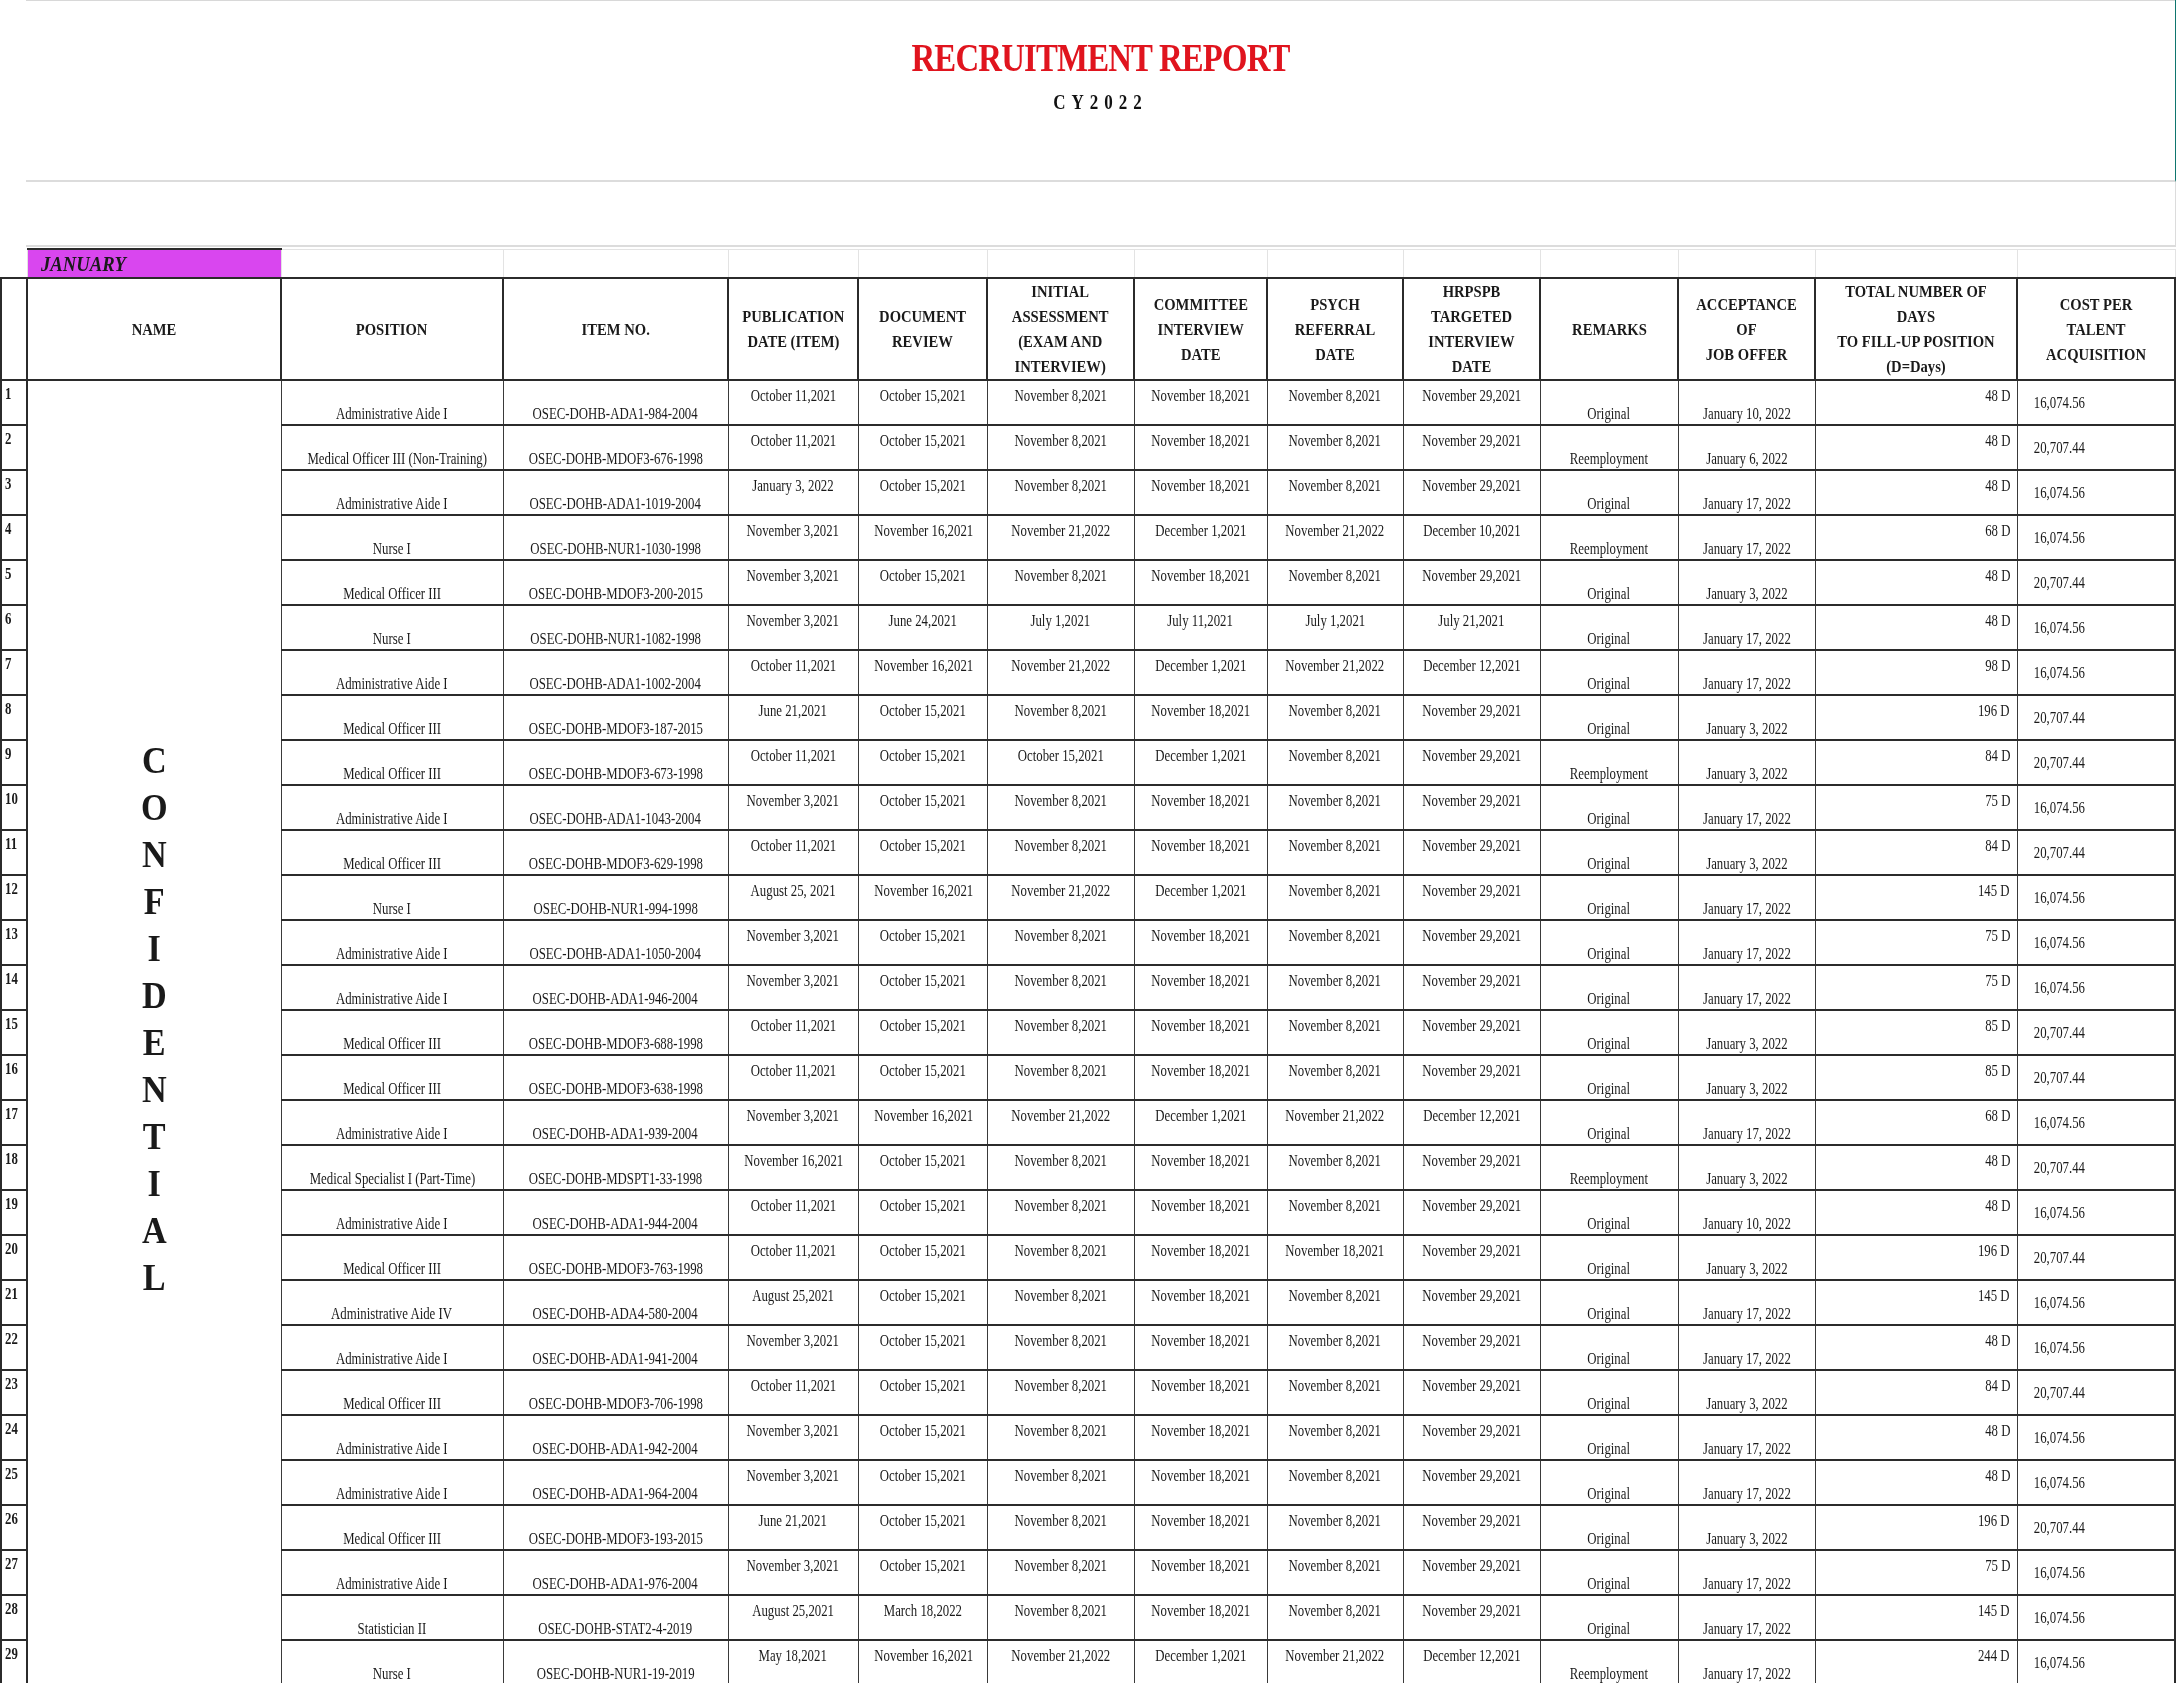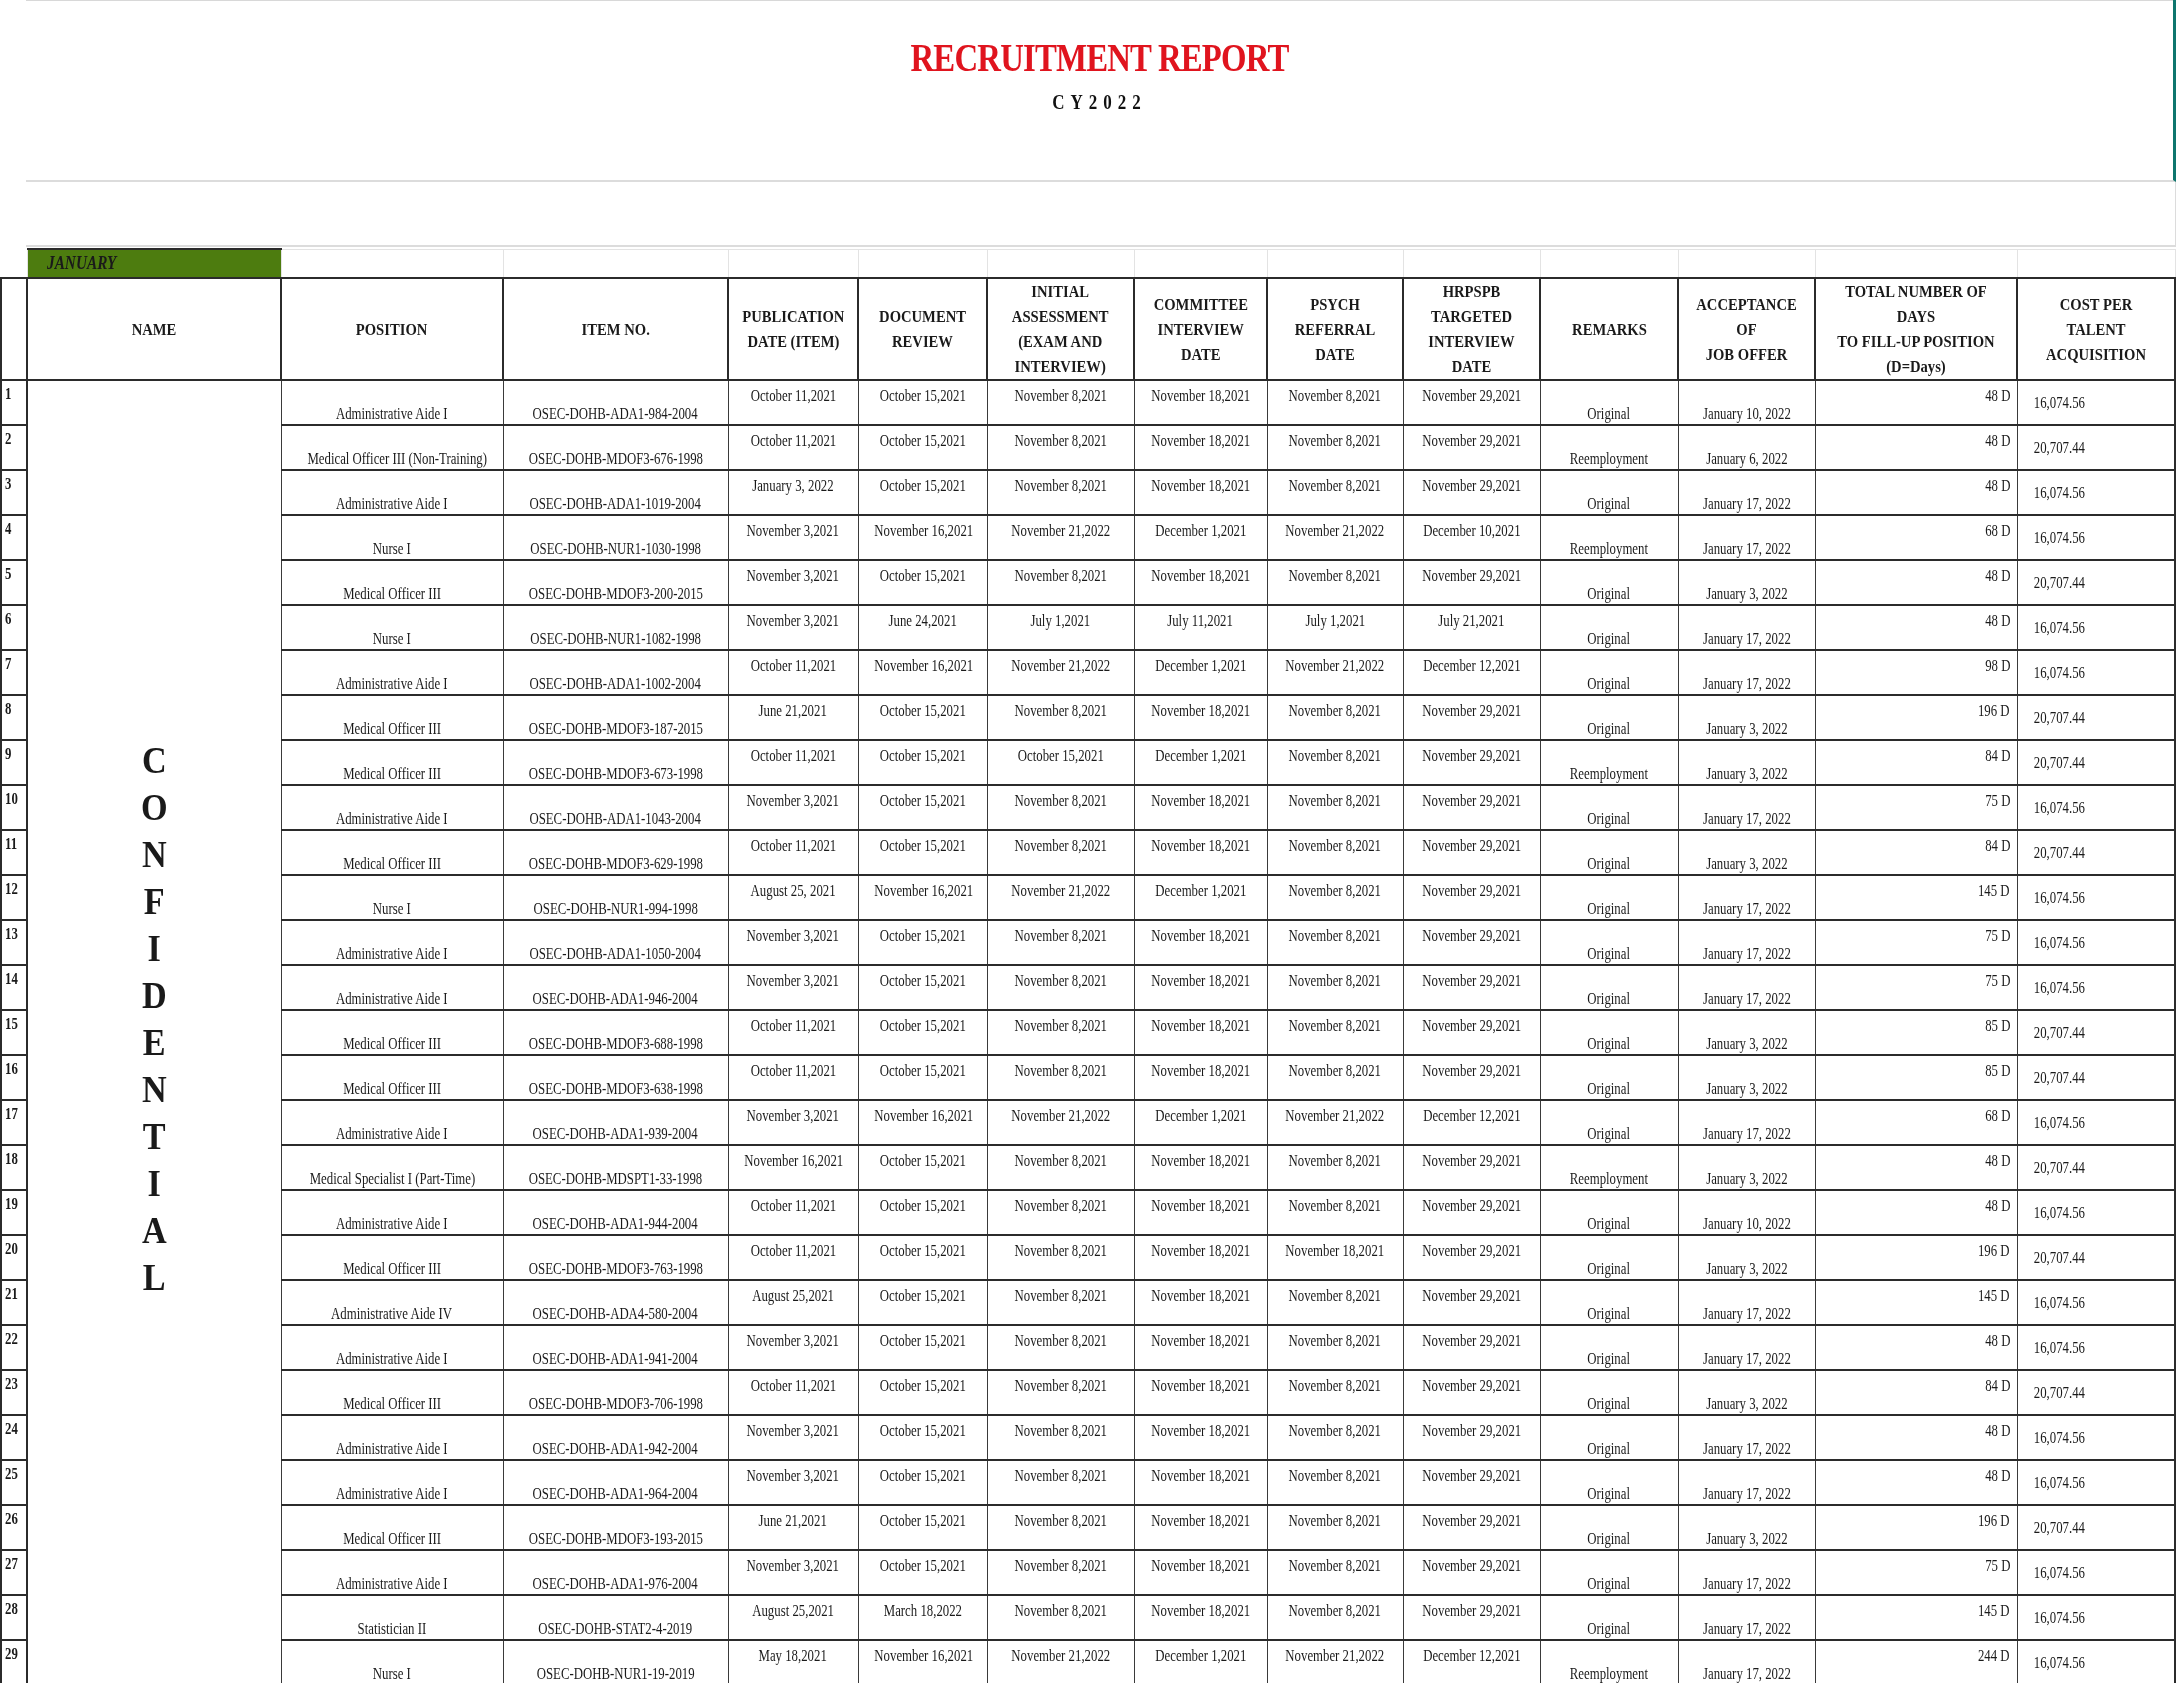--- a/index.html
+++ b/index.html
@@ -23,21 +23,21 @@
       width: 2150px;
       height: 1px;
       background: #d8d8d8;
     }
     .title-area {
       position: absolute;
       left: 26px;
       top: 0;
       width: 2150px;
       height: 182px;
-      border-right: 3px solid #0f766e;
+      border-right: 1px solid #0f766e;
       border-bottom: 2px solid #dcdcdc;
       box-sizing: border-box;
     }
     .report-title {
       position: absolute;
       left: 0;
       width: 100%;
       top: 34px;
       text-align: center;
       font-weight: bold;
@@ -96,27 +96,27 @@
     table.report col.c-tot  { width: 202px; }
     table.report col.c-cost { width: 158px; }
 
     .month-row td {
       height: 27px;
       padding: 0;
       border: 1px solid #e3e3e3;
       border-bottom: 2px solid #2b2b2b;
     }
     .month-row td.month-cell {
-      background: #4d7c0f;
+      background: #d946ef;
       border-top: 2px solid #2b2b2b;
       border-left: 1px solid #b4c7e7;
       font-style: italic;
       font-weight: bold;
-      font-size: 18px;
-      padding-left: 19px;
+      font-size: 22px;
+      padding-left: 13px;
       text-align: left;
       vertical-align: middle;
     }
     .month-row td.blank-left {
       border-left: none;
       border-top: none;
       border-bottom: 2px solid #2b2b2b;
     }
     .month-label {
       display: inline-block;

